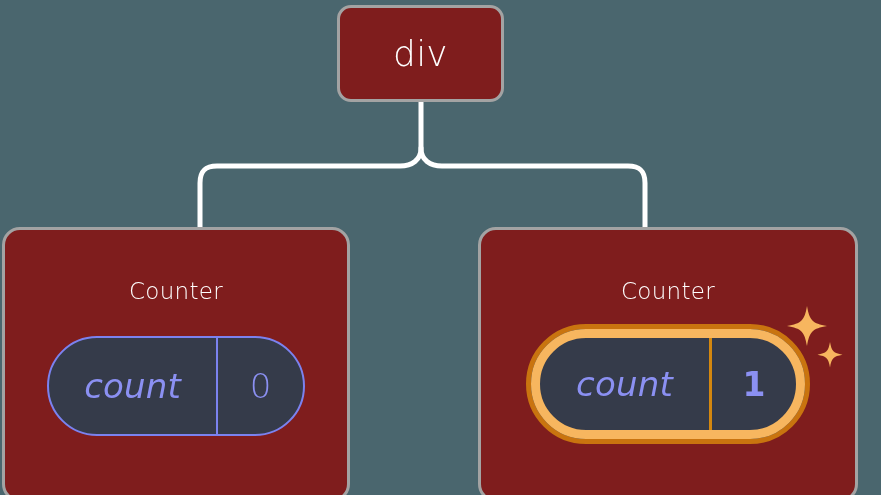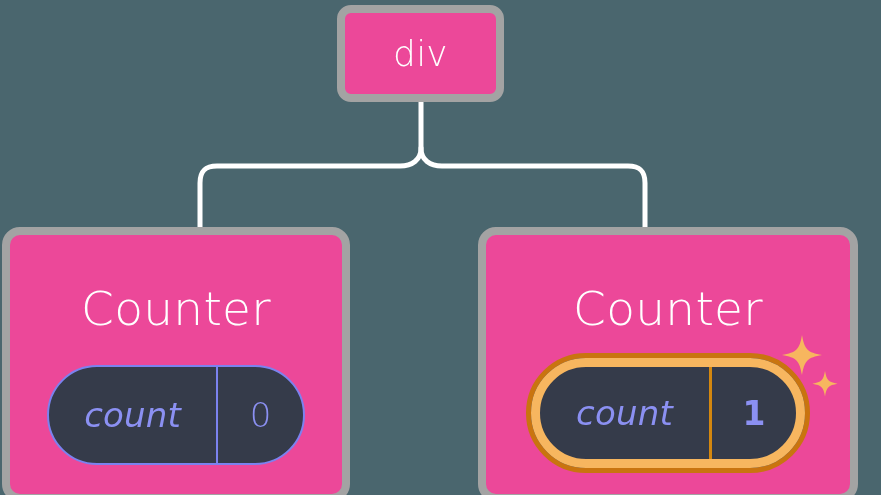--- a/index.html
+++ b/index.html
@@ -23,22 +23,22 @@
     top: 0;
     width: 881px;
     height: 495px;
     pointer-events: none;
   }
 
   
   .node {
     position: absolute;
     box-sizing: border-box;
-    background: #ec4899;
-    border: 8px solid #a3a3a3;
+    background: #7f1d1d;
+    border: 3px solid #a3a3a3;
     border-radius: 14px;
   }
 
   .node-root {
     left: 337px;
     top: 5px;
     width: 167px;
     height: 97px;
     display: flex;
     align-items: center;
@@ -57,21 +57,21 @@
     height: 275px;          
     border-radius: 18px;
     display: flex;
     flex-direction: column;
     align-items: center;
   }
   .node-left  { left: 2px;   width: 348px; }
   .node-right { left: 478px; width: 380px; }
 
   .node-child .node-title {
-    font-size: 47px;
+    font-size: 23px;
     font-weight: 300;
     color: #ffffff;
     letter-spacing: 0.3px;
     line-height: 1;
     margin-top: 50px;
   }
 
   
   .pill-wrap {
     position: relative;

